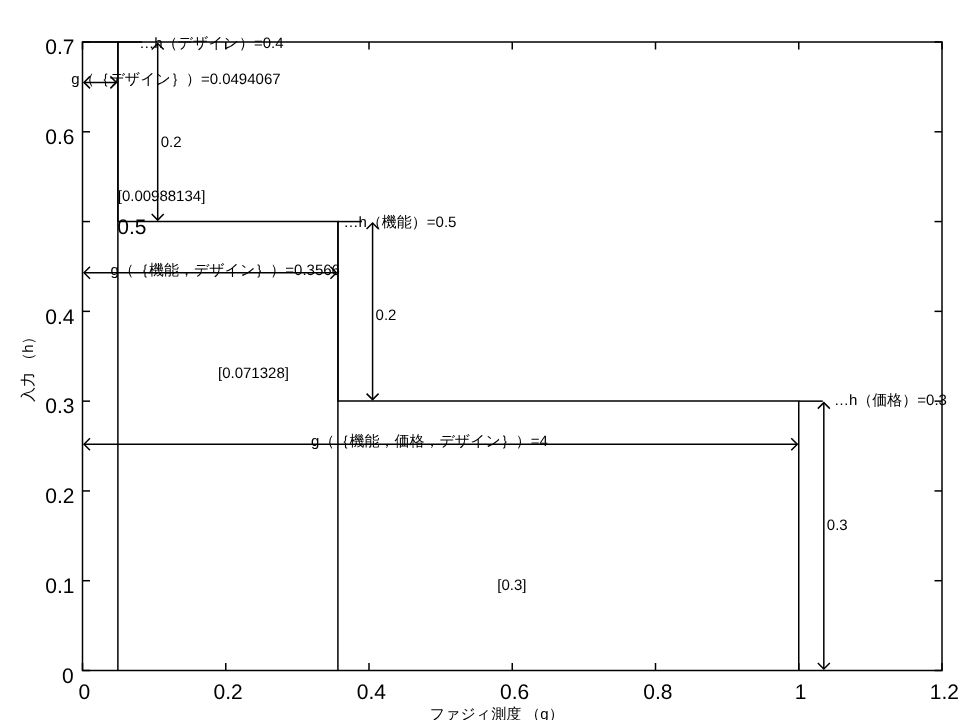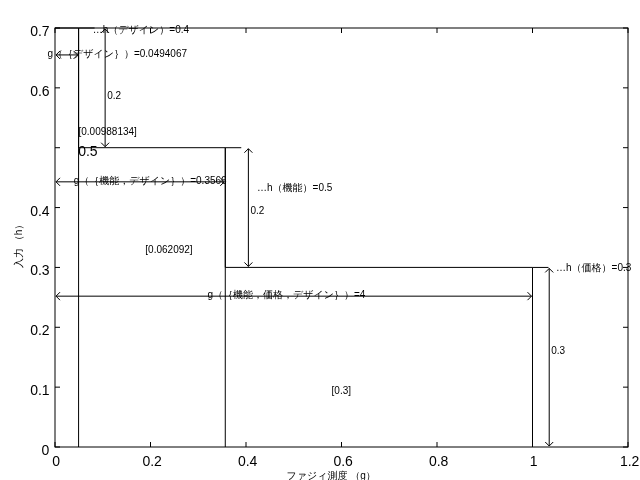--- a/index.html
+++ b/index.html
@@ -88,22 +88,22 @@
       <div class="tick" style="left: 30.2px; top: 202.571px;">0.4</div>
       <div class="tick" style="left: 30.2px; top: 142.714px; margin-left: 48px;">0.5</div>
       <div class="tick" style="left: 30.2px; top: 82.8571px;">0.6</div>
       <div class="tick" style="left: 30.2px; top: 23px;">0.7</div>
       <div class="axis-title" style="left: 286.5px; top: 469px;">ファジィ測度 （g）</div>
       <div class="ylab" style="left: 12px; top: 267.5px;">入力 （h）</div>
       <div class="lbl" style="left: 92.8125px; top: 24.9929px;">…h（デザイン）=0.4</div>
       <div class="lbl" style="left: 47.45px; top: 48.9357px; text-align: right;">g（｛デザイン｝）=0.0494067</div>
       <div class="lbl" style="left: 107.137px; top: 90.8357px;">0.2</div>
       <div class="lbl" style="left: 78.4875px; top: 126.75px;">[0.00988134]</div>
-      <div class="lbl" style="left: 257px; top: 143.51px; margin-top: 39px;">…h（機能）=0.5</div>
+      <div class="lbl" style="left: 229px; top: 143.51px;">…h（機能）=0.5</div>
       <div class="lbl" style="left: 73.7125px; top: 175.833px;">g（｛機能，デザイン｝）=0.3566</div>
       <div class="lbl" style="left: 250.387px; top: 206.36px;">0.2</div>
-      <div class="lbl" style="left: 145.338px; top: 245.267px;">[0.062092]</div>
+      <div class="lbl" style="left: 145.338px; top: 245.267px;">[0.071328]</div>
       <div class="lbl" style="left: 555.987px; top: 263.224px; text-align: right;">…h（価格）=0.3</div>
       <div class="lbl" style="left: 207.412px; top: 290.16px;">g（｛機能，価格，デザイン｝）=4</div>
       <div class="lbl" style="left: 551.212px; top: 346.426px;">0.3</div>
       <div class="lbl" style="left: 331.562px; top: 385.931px;">[0.3]</div>
     </div>
 </div>
 
 </body></html>

